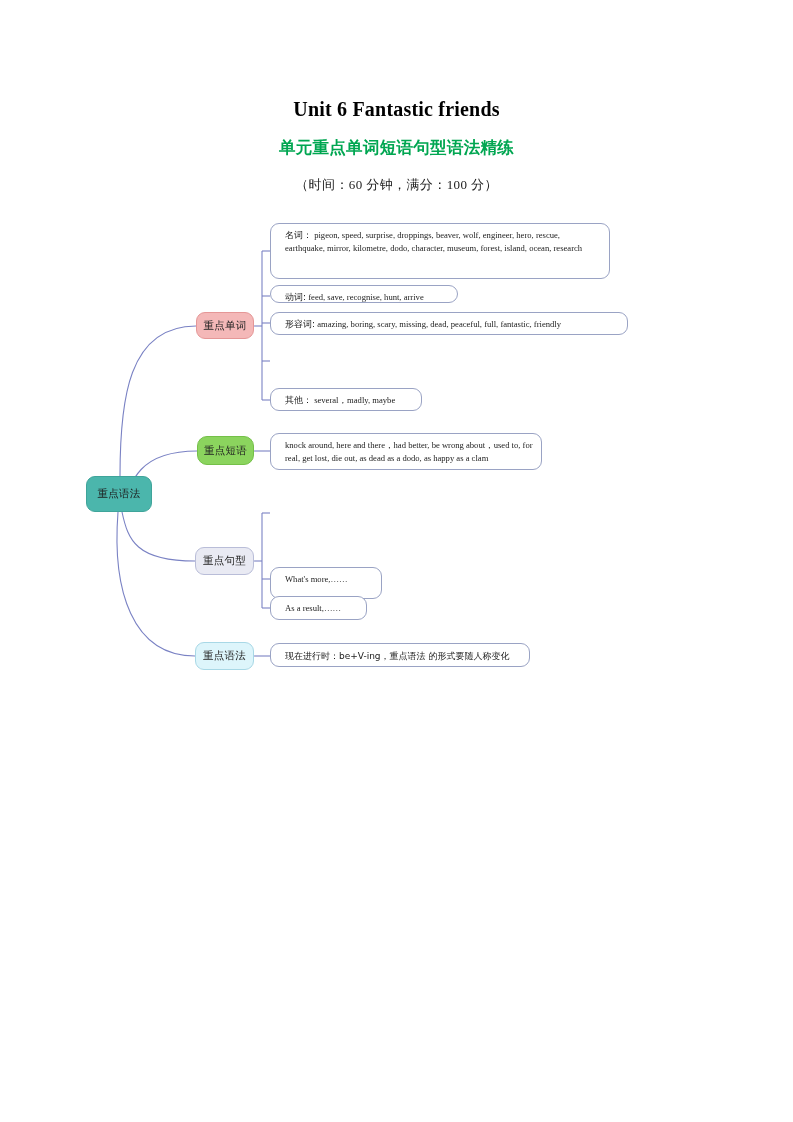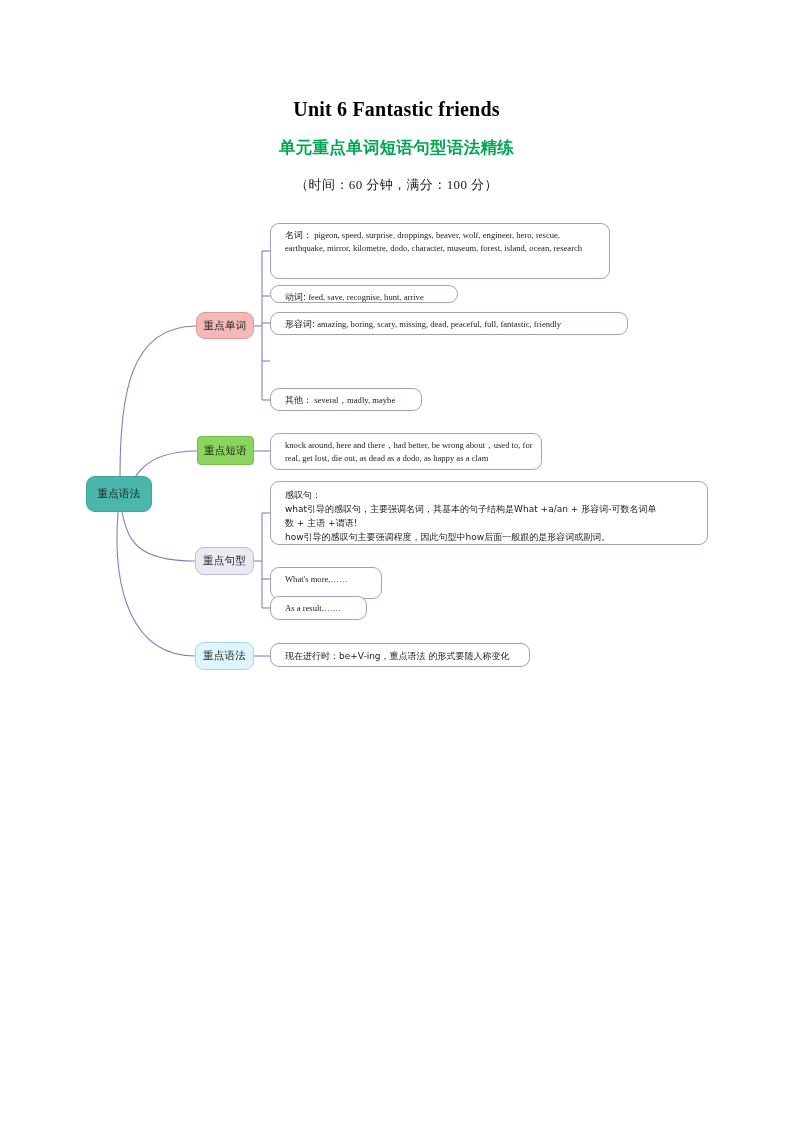--- a/index.html
+++ b/index.html
@@ -103,21 +103,21 @@
     border: 1px solid #e59797;
     border-radius: 9px;
   }
   .node-phrases {
     left: 197px;
     top: 226px;
     width: 57px;
     height: 29px;
     background: #8bd45e;
     border: 1px solid #74c048;
-    border-radius: 4px;
+    border-radius: 10px;
   }
   .node-patterns {
     left: 195px;
     top: 337px;
     width: 59px;
     height: 28px;
     background: #e9eaf3;
     border: 1px solid #b9bdd8;
     border-radius: 9px;
   }
@@ -245,26 +245,20 @@
 
   <div class="leaf leaf-others">
     <span class="cn">其他：</span>
     <span>several，madly, maybe</span>
   </div>
 
   <div class="leaf leaf-phrases">
     <span>knock around, here and there，had better, be wrong about，used to, for real, get lost, die out, as dead as a dodo, as happy as a clam</span>
   </div>
 
-  <div class="leaf leaf-exclam leaf-cnblock">
-    <span class="ln">感叹句：</span>
-    <span class="ln">what引导的感叹句，主要强调名词，其基本的句子结构是What +a/an + 形容词-可数名词单</span>
-    <span class="ln">数 + 主语 +谓语!</span>
-    <span class="ln">how引导的感叹句主要强调程度，因此句型中how后面一般跟的是形容词或副词。</span>
-  </div>
 
   <div class="leaf leaf-whatsmore">
     <span>What's more,……</span>
   </div>
 
   <div class="leaf leaf-asaresult">
     <span>As a result,……</span>
   </div>
 
   <div class="leaf leaf-grammar leaf-cnblock">

